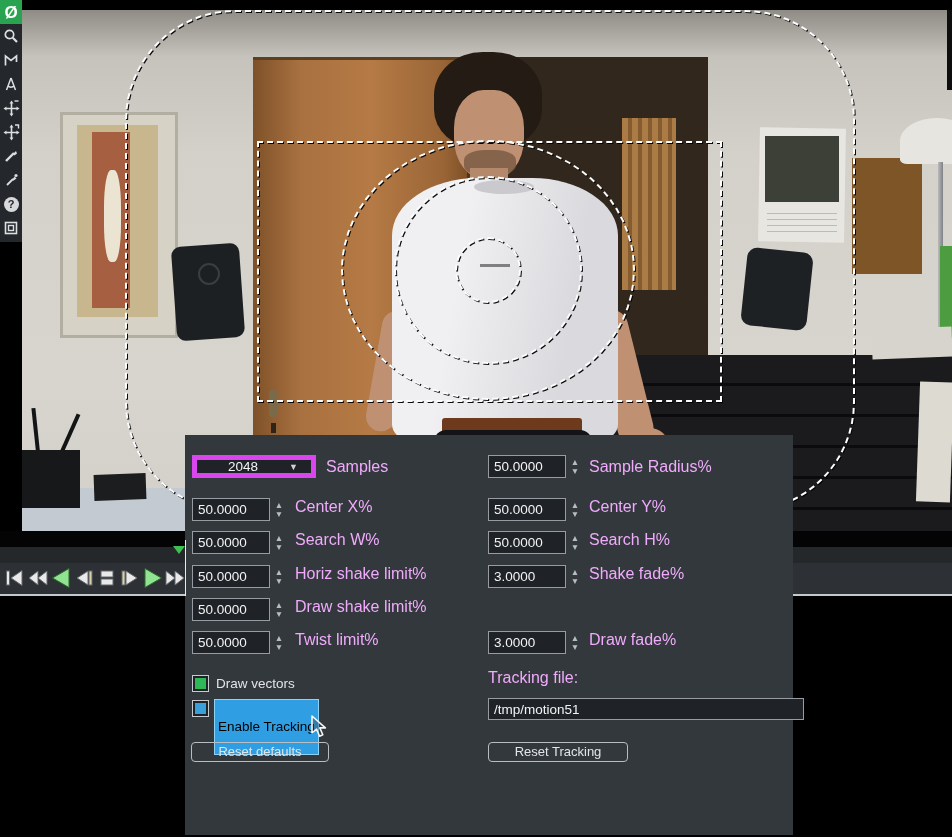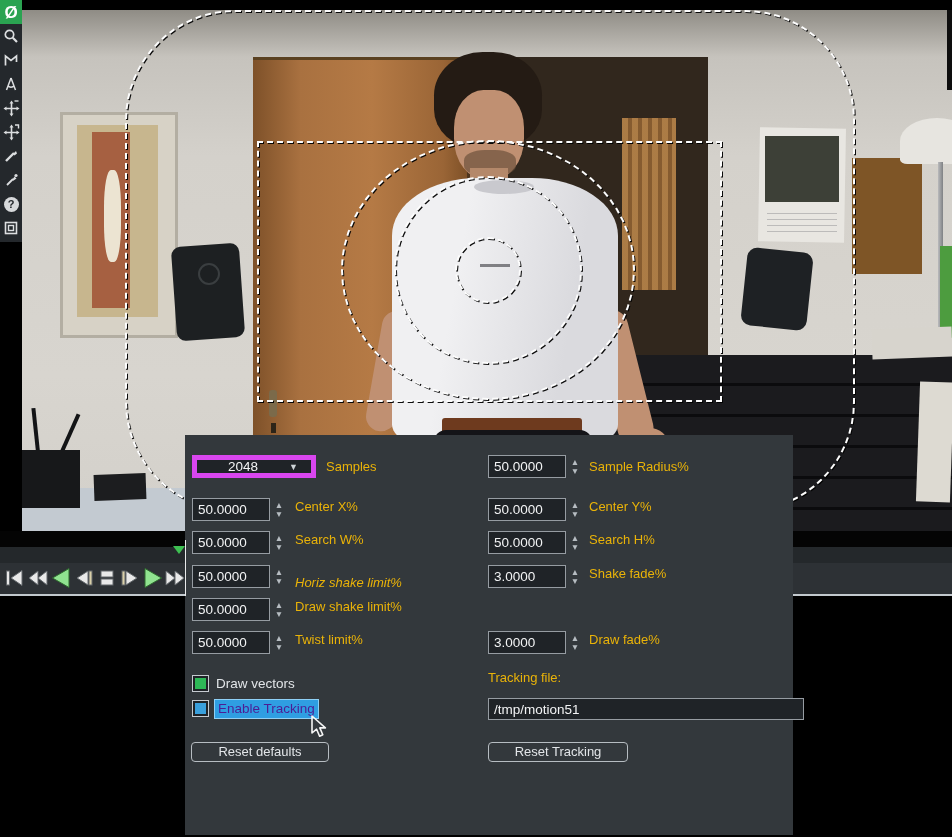--- a/index.html
+++ b/index.html
@@ -35,28 +35,28 @@
   #dialog{left:185px;top:435px;width:608px;height:400px;background:#33383c;z-index:20;color:#e2e5e8;}
   #dialog .abs{position:absolute;}
   .vfield{width:78px;height:23px;box-sizing:border-box;background:#1f2327;border:1px solid #969ca2;
           color:#f2f3f4;font:13.5px "Liberation Sans",sans-serif;padding:0 5px;}
   .dd{width:124px;height:23px;box-sizing:border-box;background:#1f2327;border:5px solid #d946ef;
       display:flex;align-items:center;}
   .dd .ddval{flex:1;text-align:center;font-size:13.5px;color:#f2f3f4;}
   .dd .ddarr{width:22px;font-size:9px;color:#cfd4d8;text-align:left;}
   .spinner{width:16px;height:23px;display:flex;flex-direction:column;align-items:center;justify-content:center;
            color:#b7bdc2;font-size:8.5px;line-height:.95;cursor:default;}
-  .flabel{font-size:13px;color:#eab308;line-height:23px;white-space:nowrap;}
+  .flabel{font-size:16px;color:#f0abfc;line-height:23px;white-space:nowrap;}
   .cb{width:17px;height:17px;box-sizing:border-box;background:#1f2327;border:1px solid #c6cbd0;
       display:flex;align-items:center;justify-content:center;}
   .cb-fill{width:11px;height:11px;}
   .cb-green{background:#2eb857;}
   .cb-blue{background:#3aa0dc;}
   .cblabel{font-size:13.5px;line-height:18px;white-space:nowrap;}
-  .cblabel.selected{background:#2f9ee2;color:#4c1d95;padding:0 3px;outline:1px solid #8fd0f5;}
+  .cblabel.selected{background:#2f9ee2;color:#000000;padding:18px 3px;outline:1px solid #8fd0f5;}
   .pbtn{box-sizing:border-box;border:1px solid #b7bdc2;border-radius:4px;background:transparent;
         color:#e2e5e8;font:13px "Liberation Sans",sans-serif;text-align:center;line-height:18px;}
   #status{font-size:14px;color:#2bc22b;}
   .tinput{box-sizing:border-box;background:#1f2327;border:1px solid #969ca2;color:#f2f3f4;
           font:13.5px "Liberation Sans",sans-serif;padding:0 5px;}
   #cursor{z-index:60;}
 </style>
 </head>
 <body>
 
@@ -296,21 +296,21 @@
       <span>▲</span>
       <span>▼</span>
     </div>
     <div class="flabel abs" style="left:404px;top:93px;">Search H%</div>
 
     <input class="vfield abs" style="left: 7px; top: 130px;" value="50.0000">
     <div class="spinner abs" style="left:86px;top:130px;">
       <span>▲</span>
       <span>▼</span>
     </div>
-    <div class="flabel abs" style="left:110px;top:136px;font-style:italic;">Horiz shake limit%</div>
+    <div class="flabel abs" style="left:110px;top:127px;">Horiz shake limit%</div>
     <input class="vfield abs" style="left: 303px; top: 130px;" value="3.0000">
     <div class="spinner abs" style="left:382px;top:130px;">
       <span>▲</span>
       <span>▼</span>
     </div>
     <div class="flabel abs" style="left:404px;top:127px;">Shake fade%</div>
 
     <input class="vfield abs" style="left: 7px; top: 163px;" value="50.0000">
     <div class="spinner abs" style="left:86px;top:163px;">
       <span>▲</span>

